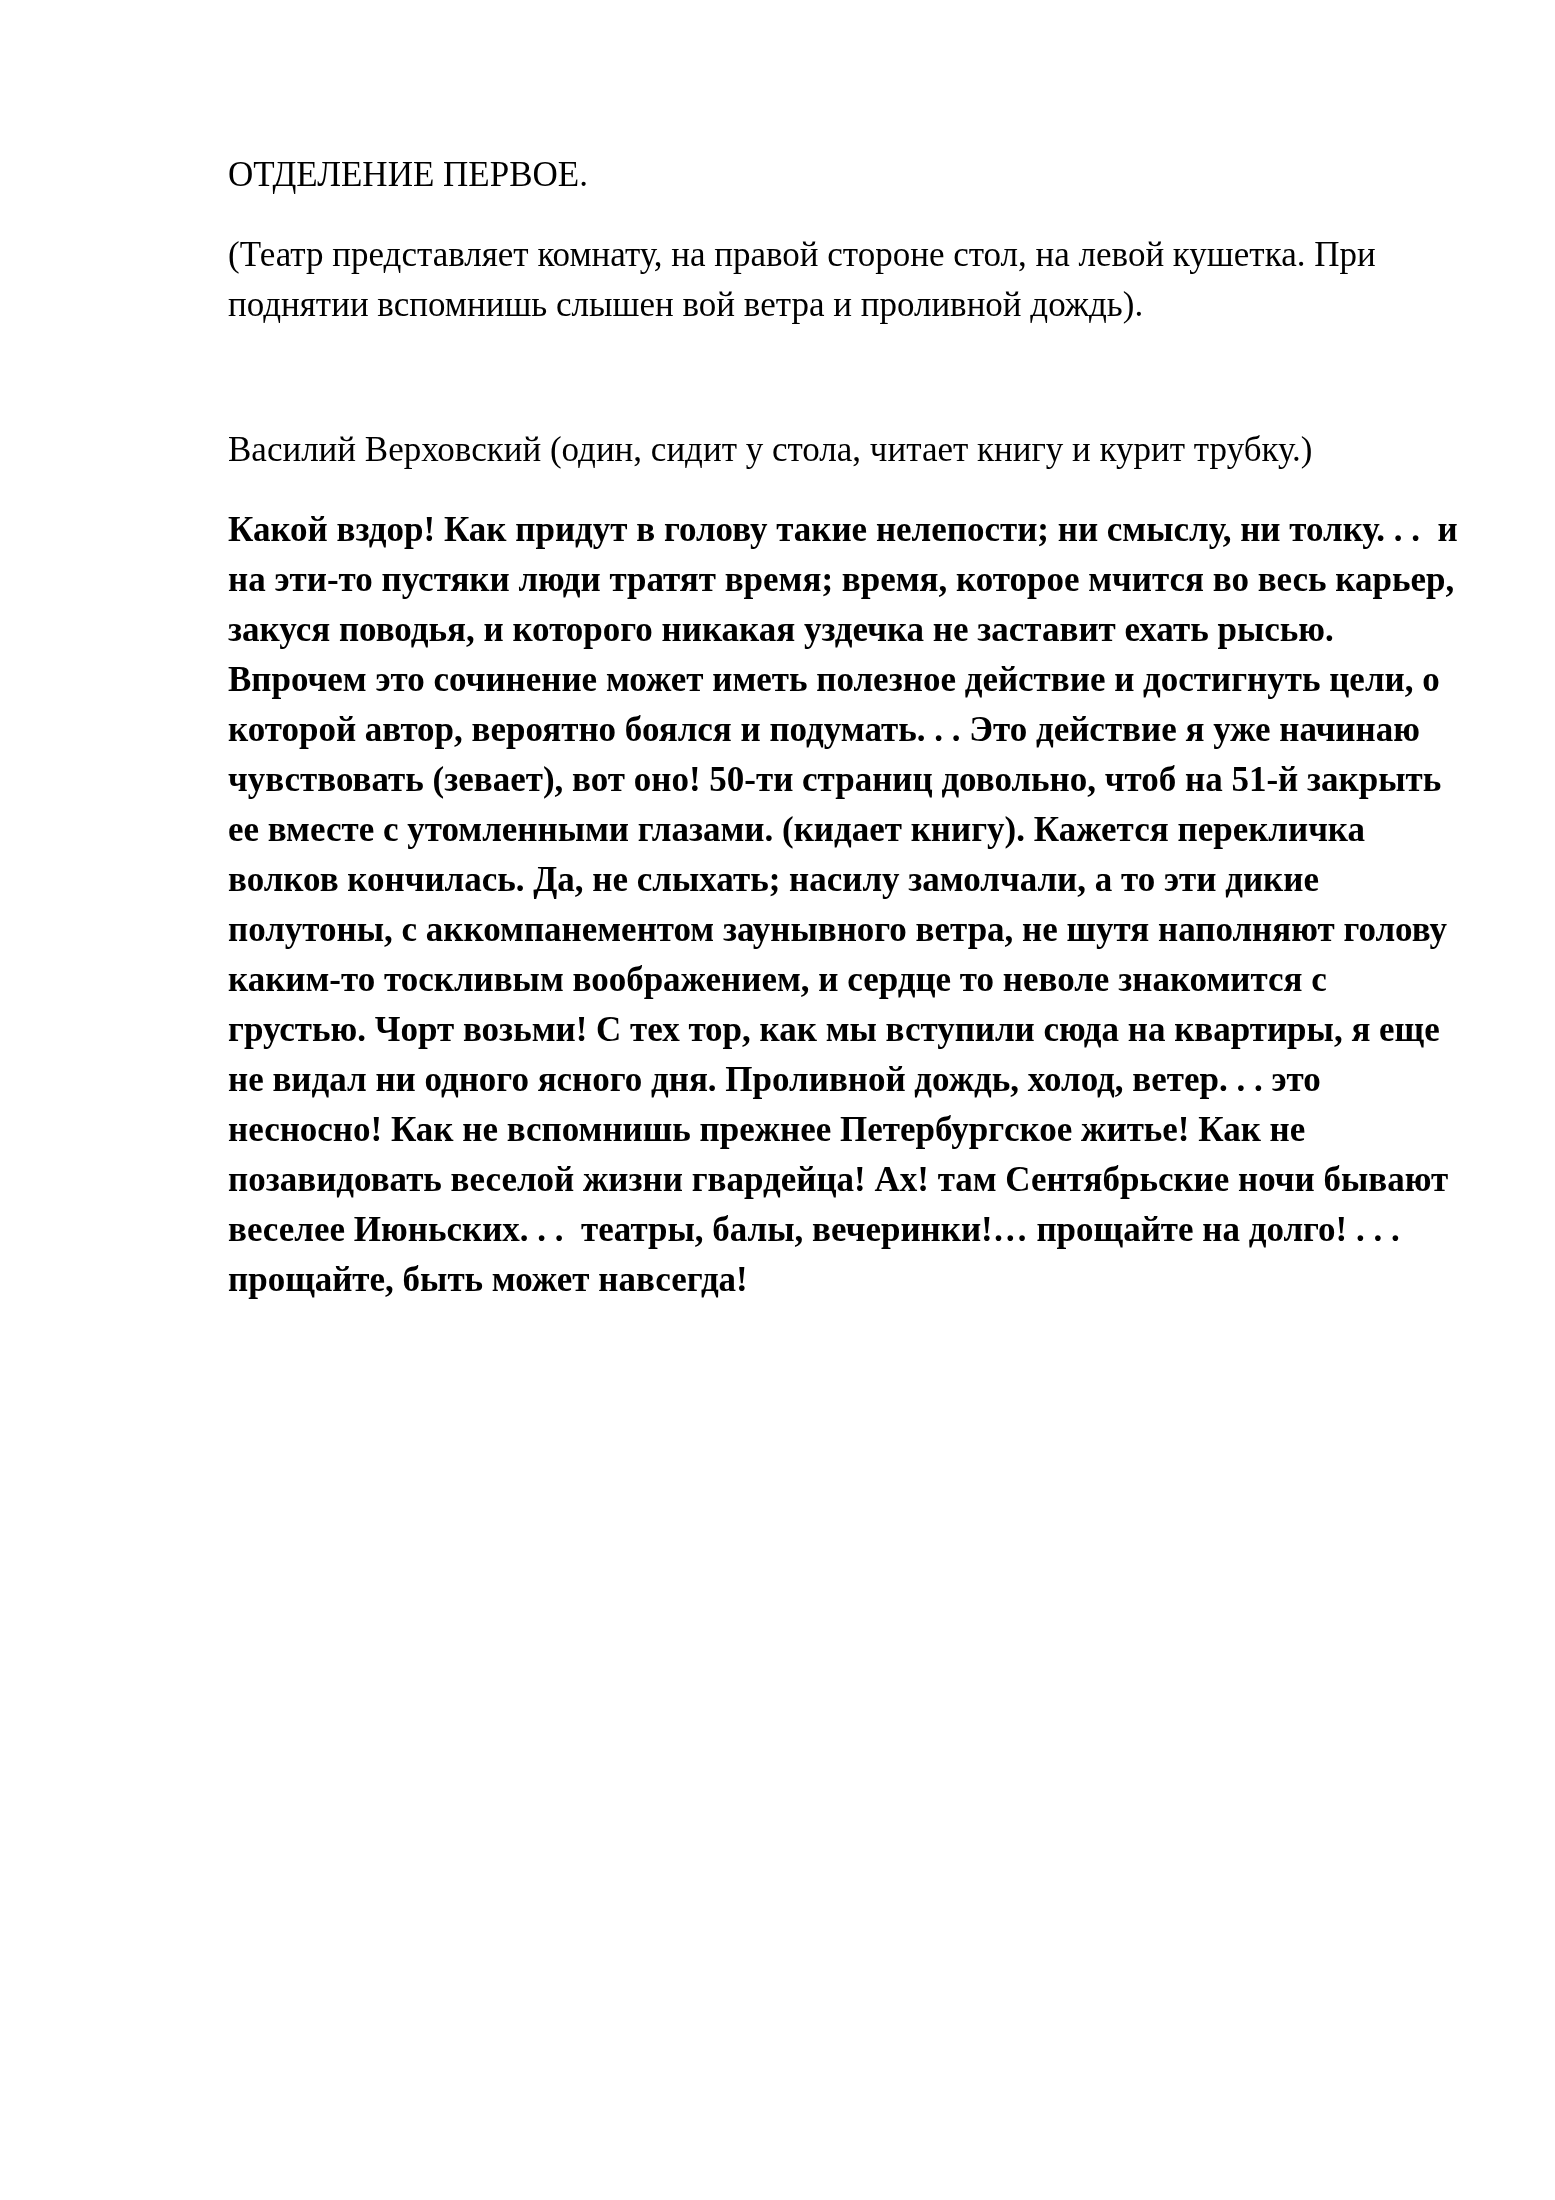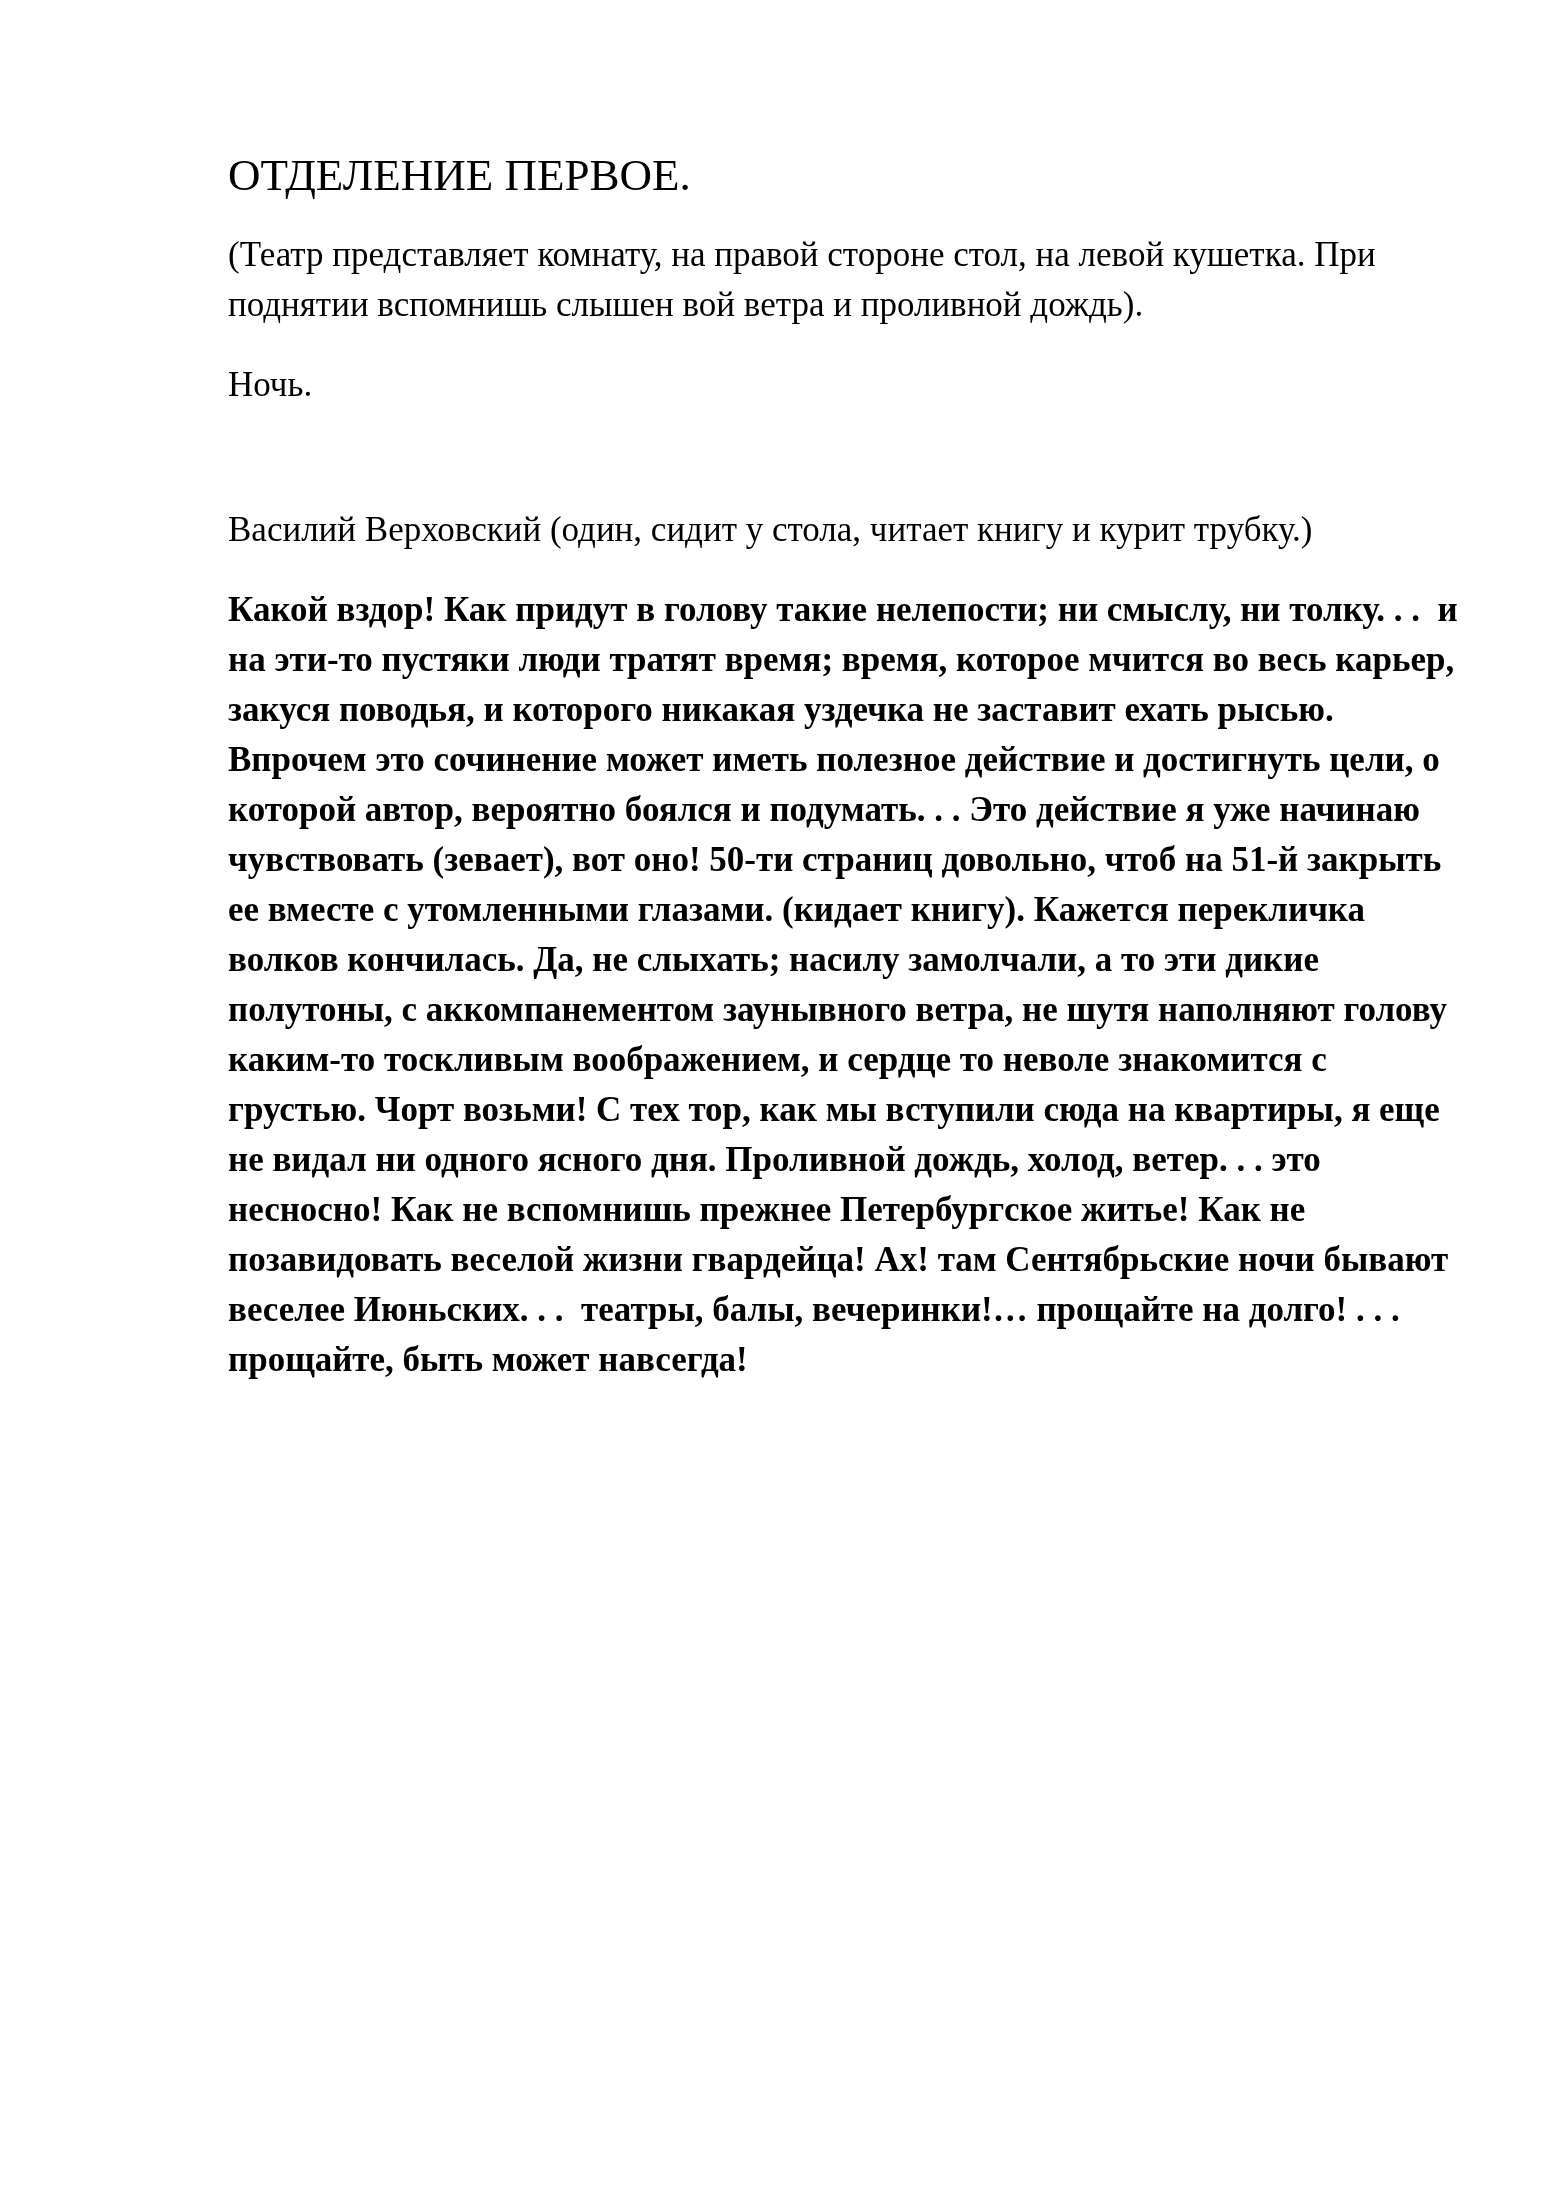--- a/index.html
+++ b/index.html
@@ -22,21 +22,21 @@
     font-family: "Liberation Serif", "DejaVu Serif", serif;
     font-size: 35px;
     line-height: 50px;
   }
   .para {
     margin: 0 0 30px 0;
     white-space: pre-wrap;
   }
   .section-heading {
     margin: 0 0 30px 0;
-    font-size: 45px;
+    font-size: 35px;
     font-weight: normal;
     line-height: 50px;
   }
   .scene-heading {
     margin-top: 90px;
   }
   .character-line {
     margin-top: 95px;
   }
   .monologue {
@@ -46,20 +46,19 @@
 </style>
 </head>
 <body>
 
 <div class="doc-page">
 
   <h1 class="section-heading">ОТДЕЛЕНИЕ ПЕРВОЕ.</h1>
 
   <p class="para">(Театр представляет комнату, на правой стороне стол, на левой кушетка. При поднятии вспомнишь слышен вой ветра и проливной дождь).</p>
 
-  <p class="para">Ночь.</p>
 
 
   <p class="para character-line">Василий Верховский (один, сидит у стола, читает книгу и курит трубку.)</p>
 
   <p class="para monologue">Какой вздор! Как придут в голову такие нелепости; ни смыслу, ни толку. . .  и на эти-то пустяки люди тратят время; время, которое мчится во весь карьер, закуся поводья, и которого никакая уздечка не заставит ехать рысью.  Впрочем это сочинение может иметь полезное действие и достигнуть цели, о которой автор, вероятно боялся и подумать. . . Это действие я уже начинаю чувствовать (зевает), вот оно! 50-ти страниц довольно, чтоб на 51-й закрыть ее вместе с утомленными глазами. (кидает книгу). Кажется перекличка волков кончилась. Да, не слыхать; насилу замолчали, а то эти дикие полутоны, с аккомпанементом заунывного ветра, не шутя наполняют голову каким-то тоскливым воображением, и сердце то неволе знакомится с грустью. Чорт возьми! С тех тор, как мы вступили сюда на квартиры, я еще не видал ни одного ясного дня. Проливной дождь, холод, ветер. . . это несносно! Как не вспомнишь прежнее Петербургское житье! Как не позавидовать веселой жизни гвардейца! Ах! там Сентябрьские ночи бывают веселее Июньских. . .  театры, балы, вечеринки!… прощайте на долго! . . . прощайте, быть может навсегда!</p>
 
 </div>
 
 </body></html>

